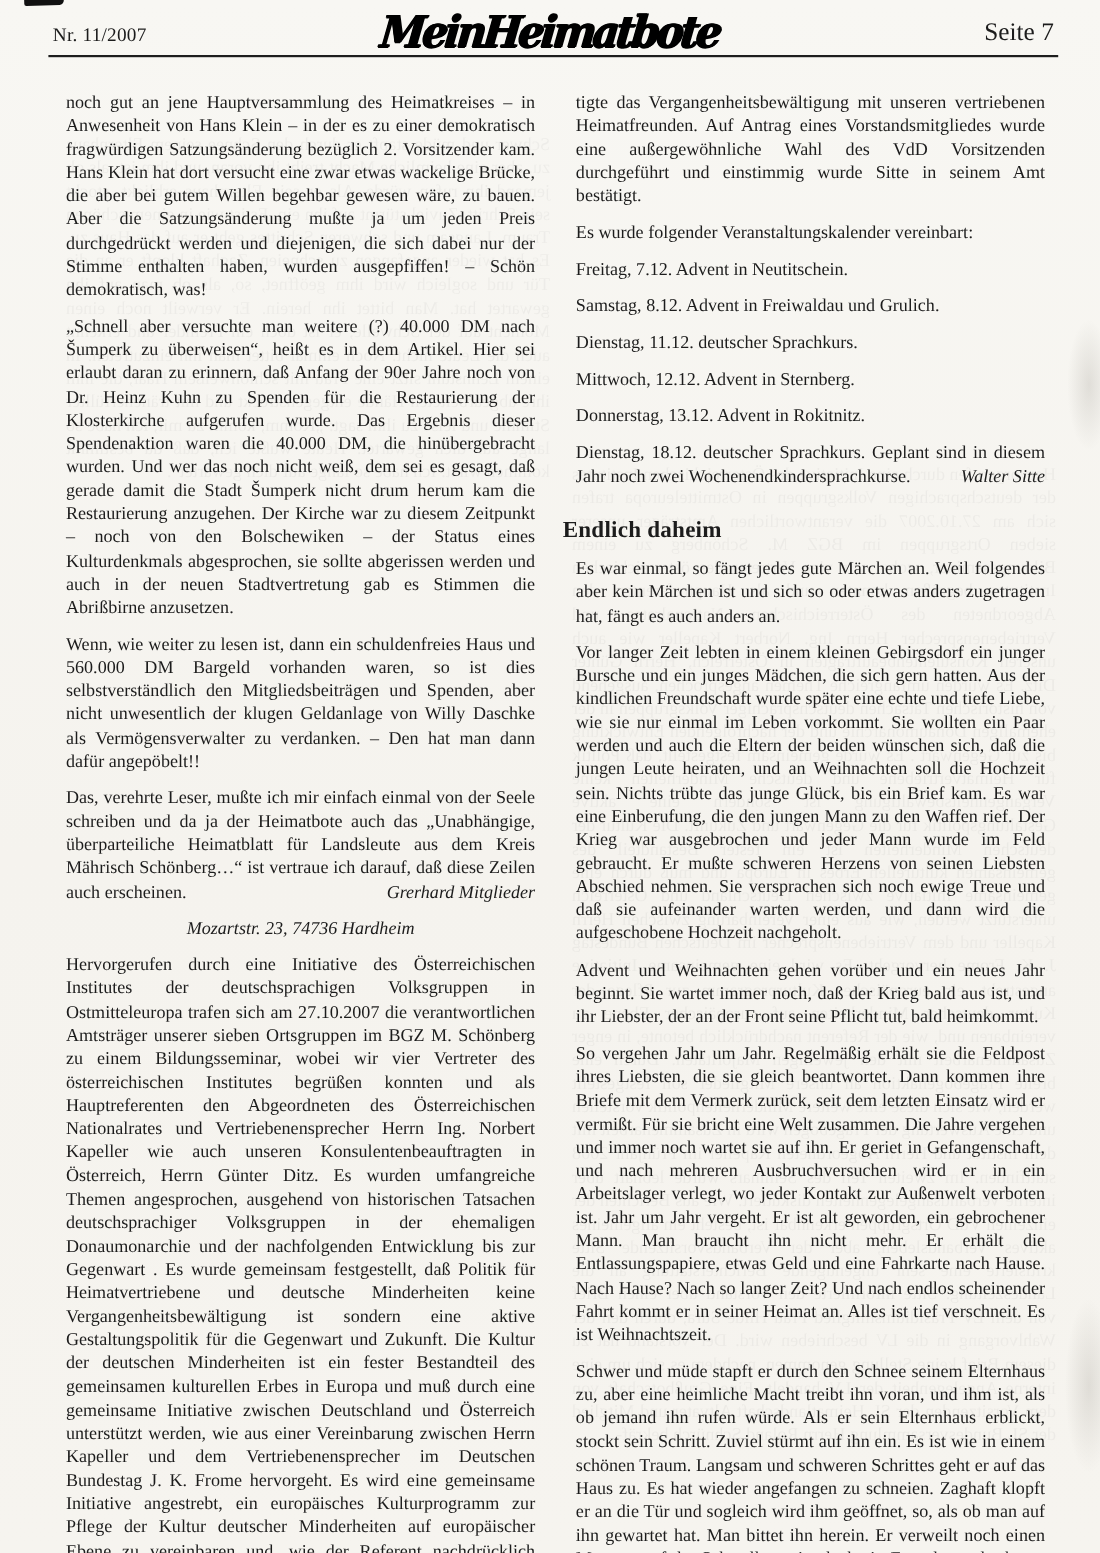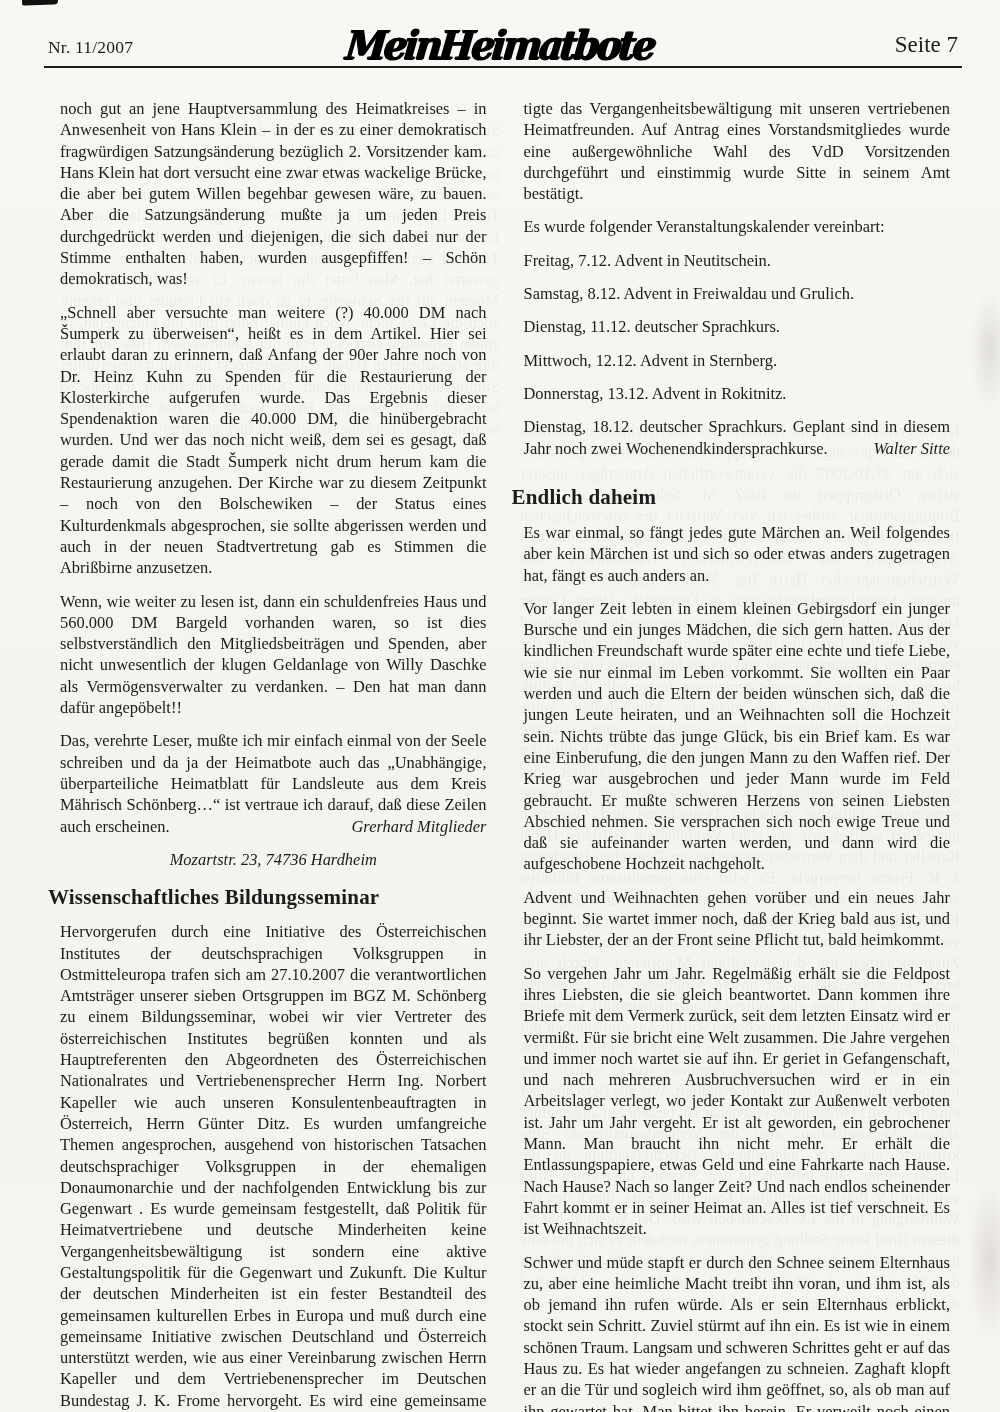--- a/index.html
+++ b/index.html
@@ -15,21 +15,21 @@
   }
   .corner-mark {
     position: absolute; left: 22px; top: -3px;
     width: 36px; height: 8px;
     background: #111;
     transform: rotate(-2deg);
     border-radius: 0 0 4px 2px;
   }
   .page-header {
     position: relative;
-    height: 66px;
+    height: 50px;
     padding: 0 40px 0 46px;
   }
   .issue-no {
     position: absolute; left: 48px; bottom: 8px;
     font-size: 17.5px; letter-spacing: 0.2px;
   }
   .page-no {
     position: absolute; right: 42px; bottom: 8px;
     font-size: 23px;
   }
@@ -130,21 +130,20 @@
       <p>„Schnell aber versuchte man weitere (?) 40.000 DM nach Šumperk zu überweisen“, heißt es in dem Artikel. Hier sei erlaubt daran zu erinnern, daß Anfang der 90er Jahre noch von Dr. Heinz Kuhn zu Spenden für die Restaurierung der Klosterkirche aufgerufen wurde. Das Ergebnis dieser Spendenaktion waren die 40.000 DM, die hinübergebracht wurden. Und wer das noch nicht weiß, dem sei es gesagt, daß gerade damit die Stadt Šumperk nicht drum herum kam die Restaurierung anzugehen. Der Kirche war zu diesem Zeitpunkt – noch von den Bolschewiken – der Status eines Kulturdenkmals abgesprochen, sie sollte abgerissen werden und auch in der neuen Stadtvertretung gab es Stimmen die Abrißbirne anzusetzen.</p>
       <p>Wenn, wie weiter zu lesen ist, dann ein schuldenfreies Haus und 560.000 DM Bargeld vorhanden waren, so ist dies selbstverständlich den Mitgliedsbeiträgen und Spenden, aber nicht unwesentlich der klugen Geldanlage von Willy Daschke als Vermögensverwalter zu verdanken. – Den hat man dann dafür angepöbelt!!</p>
       <p>
         <span>Das, verehrte Leser, mußte ich mir einfach einmal von der Seele schreiben und da ja der Heimatbote auch das „Unabhängige, überparteiliche Heimatblatt für Landsleute aus dem Kreis Mährisch Schönberg…“ ist vertraue ich darauf, daß diese Zeilen auch erscheinen.</span>
         <span class="sig-float">Grerhard Mitglieder</span>
       </p>
       <div class="sig-line">Mozartstr. 23, 74736 Hardheim</div>
     </article>
 
     <article>
-      <h2 class="article-heading">Wissenschaftliches Bildungsseminar</h2>
       <p>Hervorgerufen durch eine Initiative des Österreichischen Institutes der deutschsprachigen Volksgruppen in Ostmitteleuropa trafen sich am 27.10.2007 die verantwortlichen Amtsträger unserer sieben Ortsgruppen im BGZ M. Schönberg zu einem Bildungsseminar, wobei wir vier Vertreter des österreichischen Institutes begrüßen konnten und als Hauptreferenten den Abgeordneten des Österreichischen Nationalrates und Vertriebenensprecher Herrn Ing. Norbert Kapeller wie auch unseren Konsulentenbeauftragten in Österreich, Herrn Günter Ditz. Es wurden umfangreiche Themen angesprochen, ausgehend von historischen Tatsachen deutschsprachiger Volksgruppen in der ehemaligen Donaumonarchie und der nachfolgenden Entwicklung bis zur Gegenwart . Es wurde gemeinsam festgestellt, daß Politik für Heimatvertriebene und deutsche Minderheiten keine Vergangenheitsbewältigung ist sondern eine aktive Gestaltungspolitik für die Gegenwart und Zukunft. Die Kultur der deutschen Minderheiten ist ein fester Bestandteil des gemeinsamen kulturellen Erbes in Europa und muß durch eine gemeinsame Initiative zwischen Deutschland und Österreich unterstützt werden, wie aus einer Vereinbarung zwischen Herrn Kapeller und dem Vertriebenensprecher im Deutschen Bundestag J. K. Frome hervorgeht. Es wird eine gemeinsame Initiative angestrebt, ein europäisches Kulturprogramm zur Pflege der Kultur deutscher Minderheiten auf europäischer Ebene zu vereinbaren und, wie der Referent nachdrücklich betonte, in enger Zusammenarbeit mit den jeweiligen Majoritäten. Durch eine breite Fragebogenaktion an unsere Mitglieder soll festgestellt werden, wie sich diese eine weitere Minderheitenpolitik vorstellen und eine Auswertung der Fragebogen wird in Zusammenarbeit mit dem Institut und Herrn Abgeordneten Kapeller im Frühjahr 2008 stattfinden. Im zweiten Teil des Seminars wurde lebhaft über interne Verbandsangelegenheiten diskutiert. Wie aus Berichten der einzelnen VdD Ortsgruppen erkennbar ist, besteht ein allgemeines aktives Verbandsleben, aber der Verbandsvorsitzende Sitte kritisierte eine sehr ungenügende Berichterstattung an die Landeszeitung. Sitte informierte den Vorstand über einen Brief von dem LV Präsidiumsmitglied Frau Hilde Sura, durch den der Wahlvorgang in die LV beschrieben wird. Der Vorstand hat zu diesem Brief keine Stellung genommen, nachdem es sich um eine interne Angelegenheit der LV handelt. Eine Grußbotschaft von dem Vorsitzenden der SL Heimatlandschaft Altvater und Mitglied der SL Bundesversammlung Herrn Roland Schnürch bekräf-</p>
     </article>
   </section>
 
   <section class="col">
     <article>
       <p>tigte das Vergangenheitsbewältigung mit unseren vertriebenen Heimatfreunden. Auf Antrag eines Vorstandsmitgliedes wurde eine außergewöhnliche Wahl des VdD Vorsitzenden durchgeführt und einstimmig wurde Sitte in seinem Amt bestätigt.</p>
       <p class="calendar-line">Es wurde folgender Veranstaltungskalender vereinbart:</p>
       <p class="calendar-line">Freitag, 7.12. Advent in Neutitschein.</p>
       <p class="calendar-line">Samstag, 8.12. Advent in Freiwaldau und Grulich.</p>

